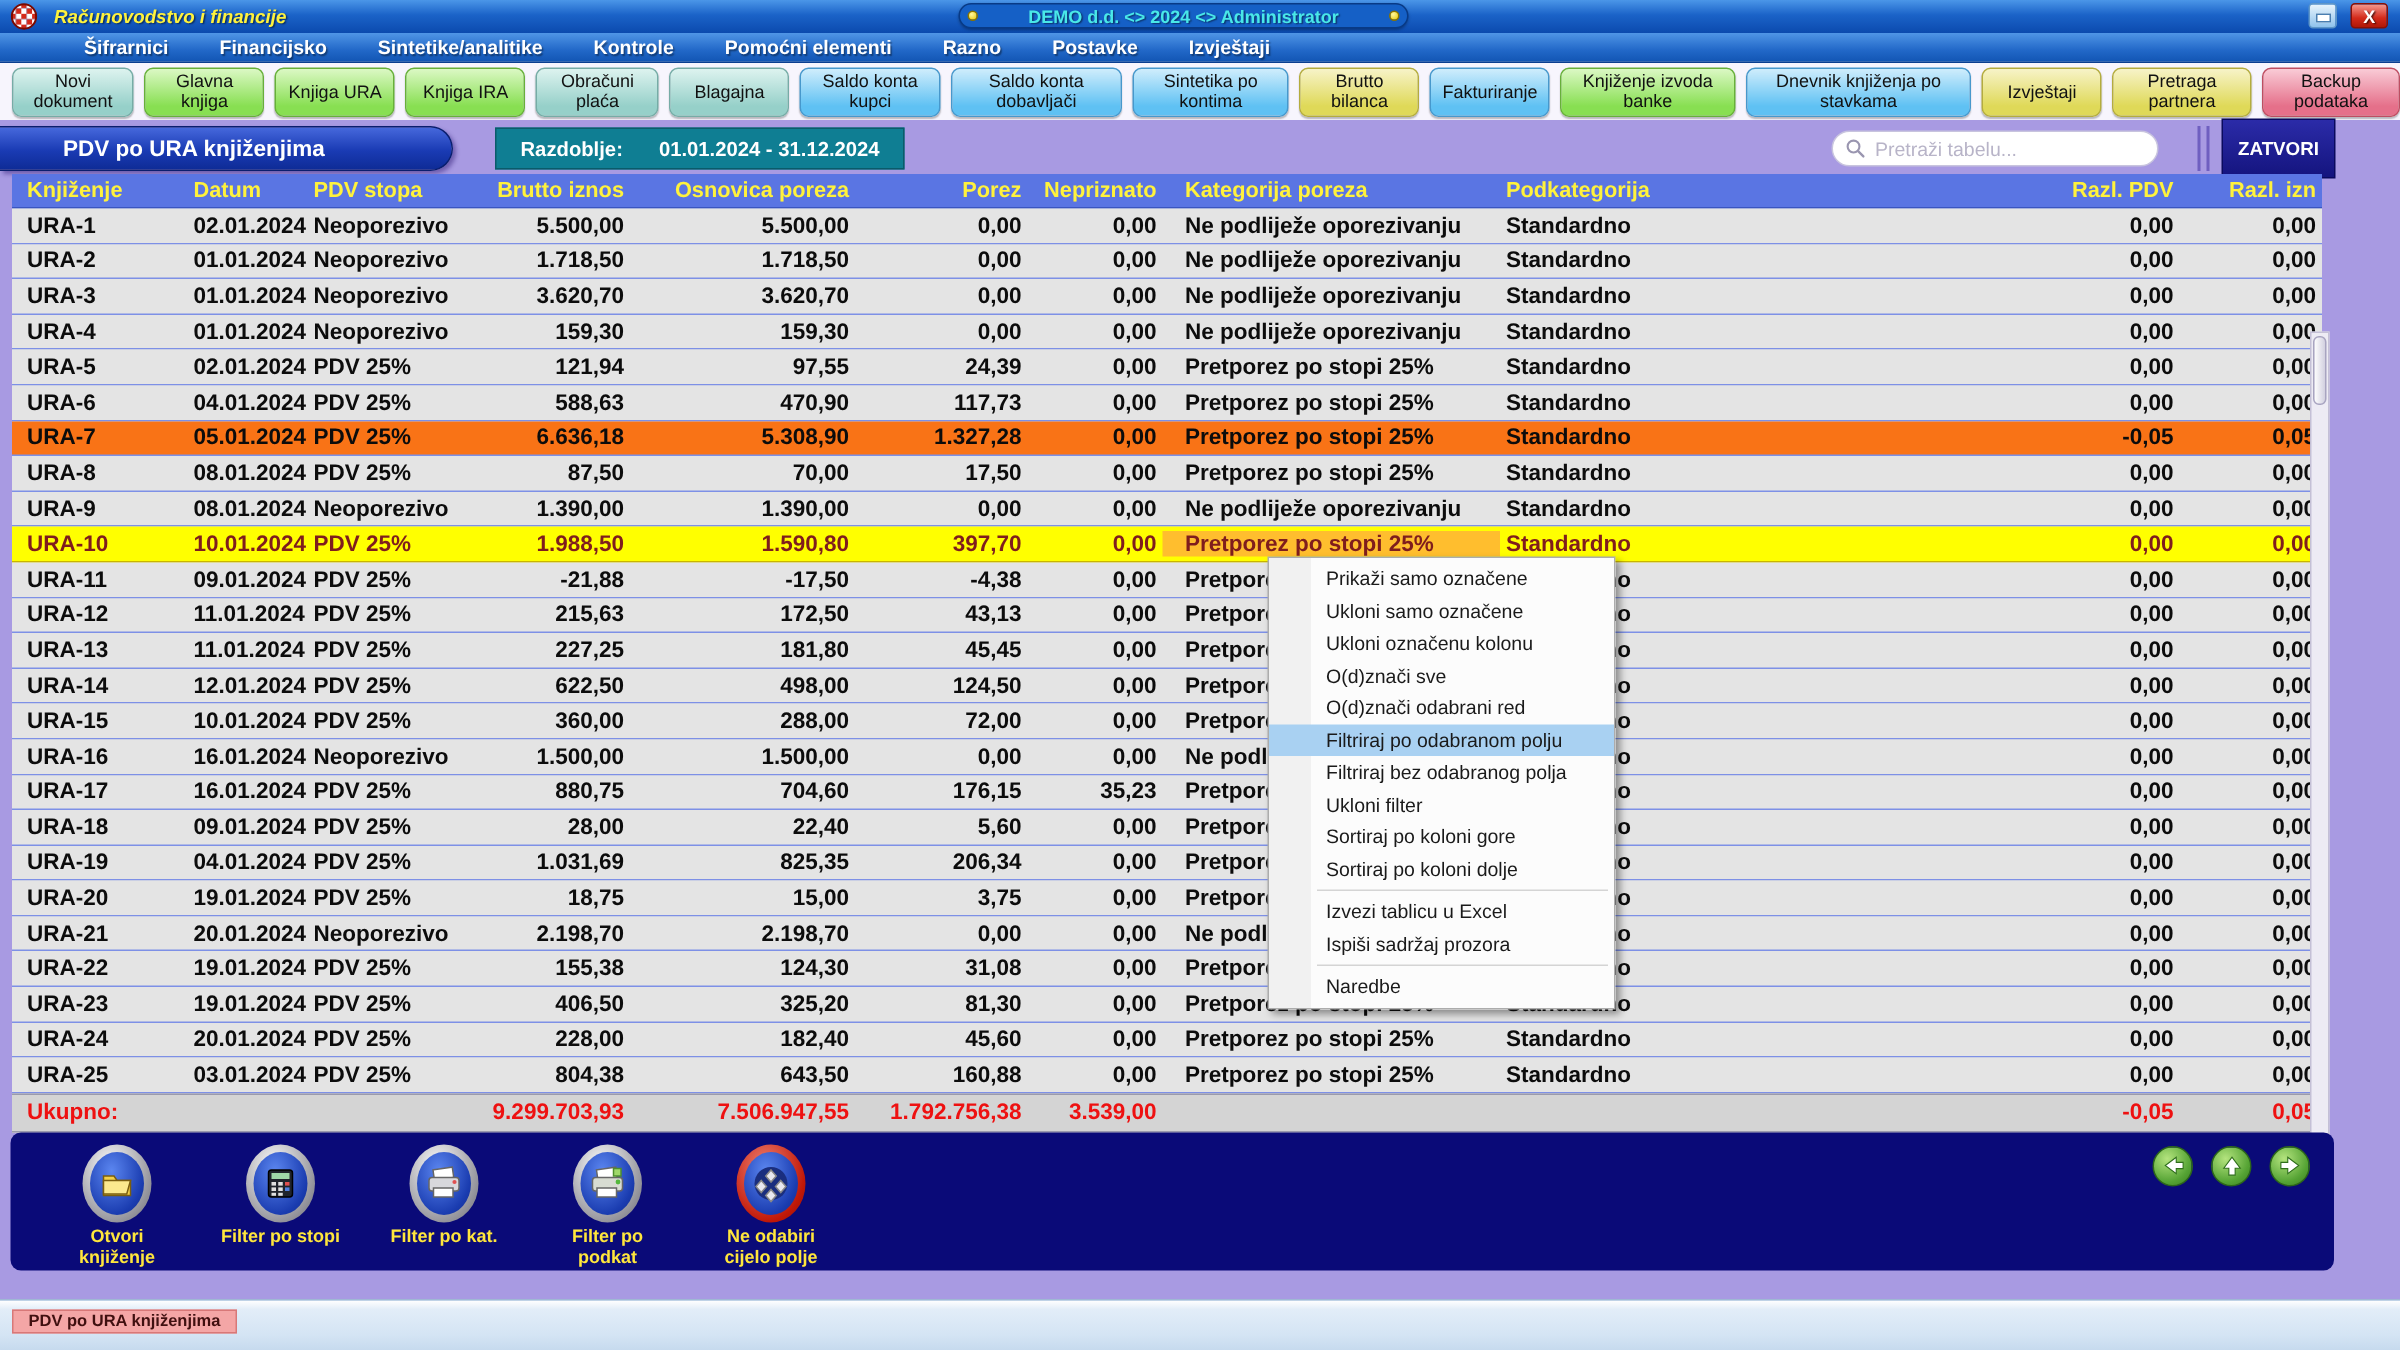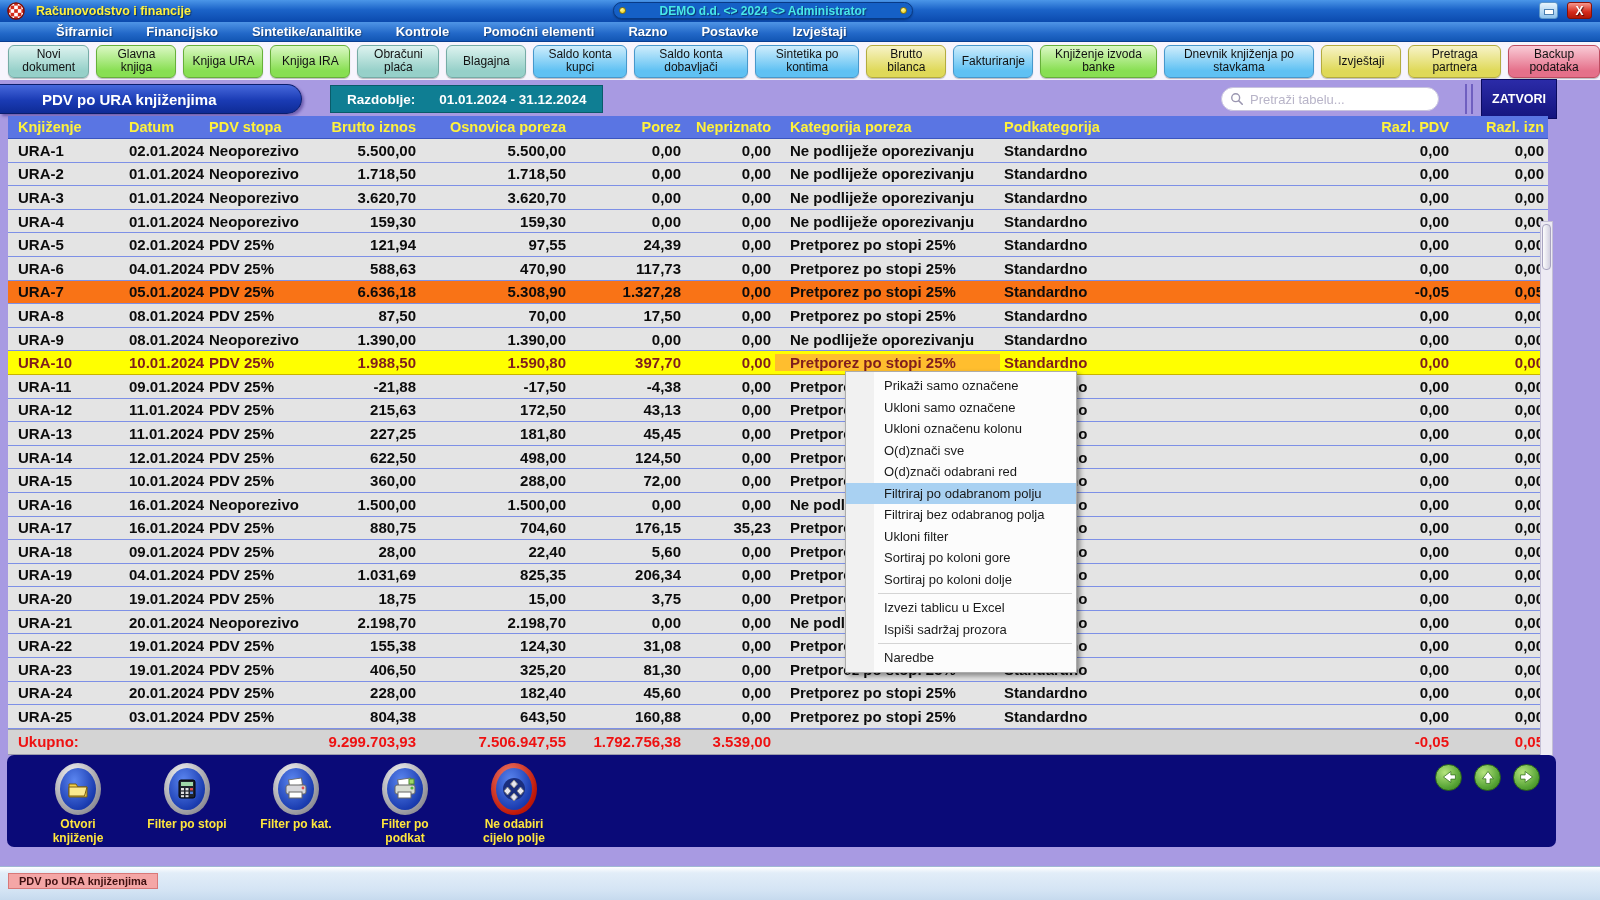--- a/index.html
+++ b/index.html
@@ -3,23 +3,23 @@
 <meta charset="utf-8">
 <style>
   * { margin:0; padding:0; box-sizing:border-box; }
   html,body { width:1600px; height:900px; overflow:hidden; }
   body { font-family:"Liberation Sans", sans-serif; position:relative; background:#BFD9F2; }
 
   
   .titlebar { height:22px; background:linear-gradient(180deg,#4B96E8 0%,#1B63C8 45%,#0B4AAE 100%);
     display:flex; align-items:center; position:relative; }
   .logo { width:18px; height:18px; margin-left:7px; }
-  .app-title { color:#FFF23C; font-weight:bold; font-size:12.5px; margin-left:11px;
+  .app-title { color:#FFF23C; font-style:italic; font-weight:bold; font-size:12.5px; margin-left:11px;
     text-shadow:1px 1px 1px rgba(0,0,0,.5); }
-  .session-pill { position:absolute; left:613px; top:2px; width:300px; height:17px; background:#1560C6;
+  .session-pill { position:absolute; left:639px; top:2px; width:300px; height:17px; background:#1560C6;
     border:1px solid #083A86; border-radius:9px; display:flex; align-items:center; justify-content:space-between;
     padding:0 5px; box-shadow:0 1px 2px rgba(0,0,0,.3); }
   .pill-dot { width:7px; height:7px; border-radius:50%; background:radial-gradient(circle at 35% 30%,#FFF9A0,#E8C800); border:1px solid #8A7400; }
   .session-text { color:#49E8E8; font-weight:bold; font-size:12px; text-shadow:1px 1px 1px rgba(0,0,0,.45); }
   .winbtns { position:absolute; right:8px; top:2px; display:flex; gap:9px; }
   .btn-min { width:19px; height:17px; border-radius:3px; background:linear-gradient(180deg,#E8F4FC,#8FC2EC);
     border:1px solid #5E96C8; position:relative; }
   .btn-min::after { content:""; position:absolute; left:4px; bottom:3px; width:8px; height:4px; background:#fff; border:1px solid #4A7EB0; }
   .btn-close { width:25px; height:17px; border-radius:3px; background:linear-gradient(180deg,#F4988E,#D42A1A 60%,#B01808);
     border:1px solid #8A1005; color:#fff; font-weight:bold; font-size:12px; display:flex; align-items:center; justify-content:center;

